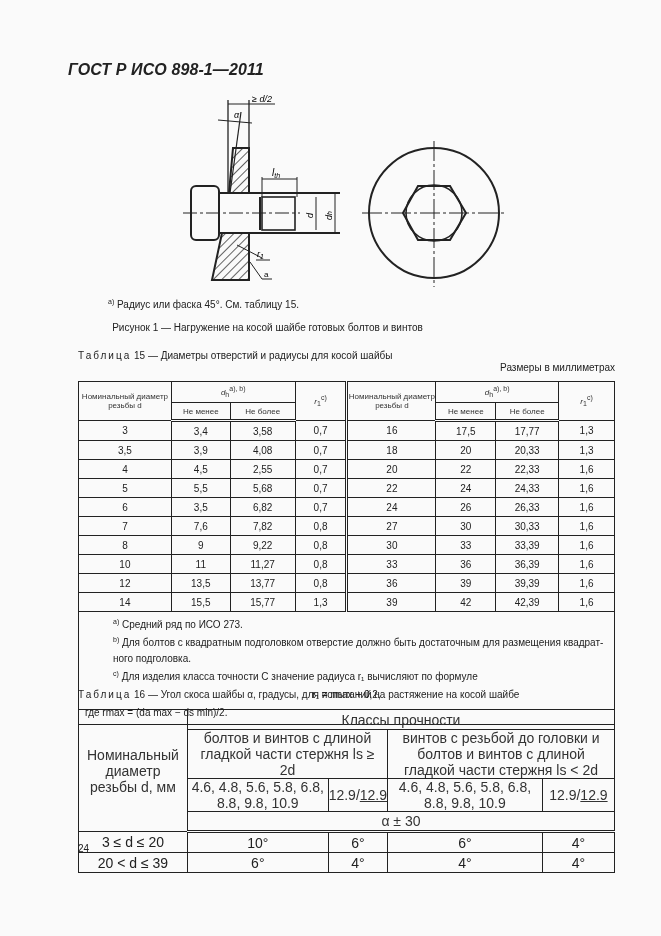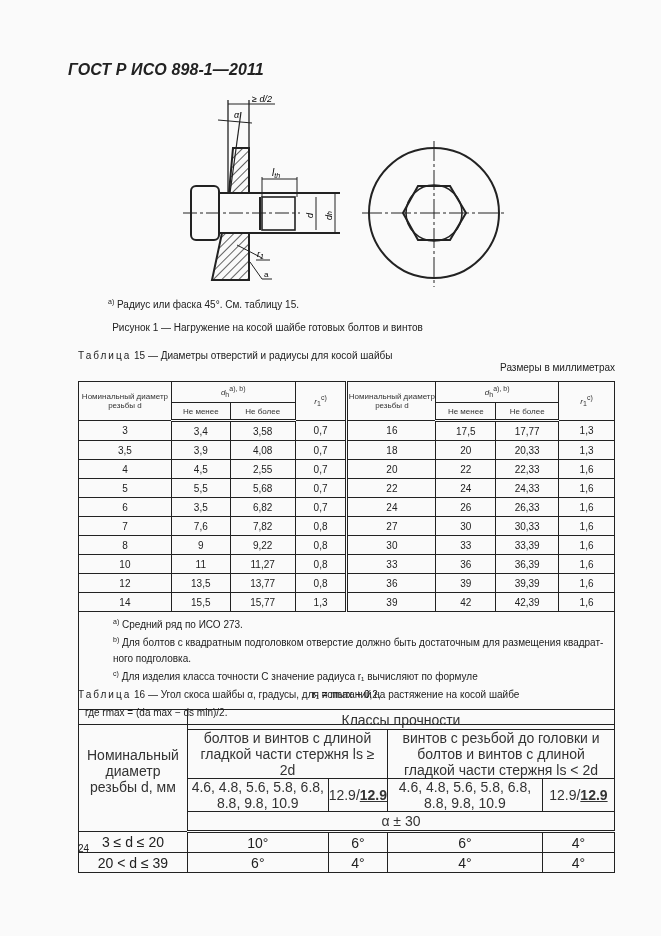--- a/index.html
+++ b/index.html
@@ -22,21 +22,21 @@
   .t15 .midsep{border-right:3px double #222;}
   .t15 .notes td{text-align:left;padding:2px 6px 4px 6px;font-size:10px;line-height:15px;}
   .indent{padding-left:28px;display:block;}
   .formula{display:block;text-align:center;margin:3px 0;}
   sup{font-size:7px;}
   sub{font-size:7px;}
   .t16{left:78px;top:709px;width:537px;}
   .t16 td{font-size:14px;color:#333;}
   .t16 .body td{font-size:14px;height:19px;color:#222;margin-left:25px;}
   .t16 .dbl-b td{border-bottom:3px double #222;}
-  .u{text-decoration:underline;font-weight:bold;}
+  .u{text-decoration:underline;}
   .pnum{left:78px;top:843px;font-size:10px;}
   svg{position:absolute;}
 </style>
 </head>
 <body>
 
 <div class="abs hdr">ГОСТ Р ИСО 898-1—2011</div>
 
 <svg width="661" height="300" style="left:0;top:0;" viewBox="0 0 661 300">
   <defs>

